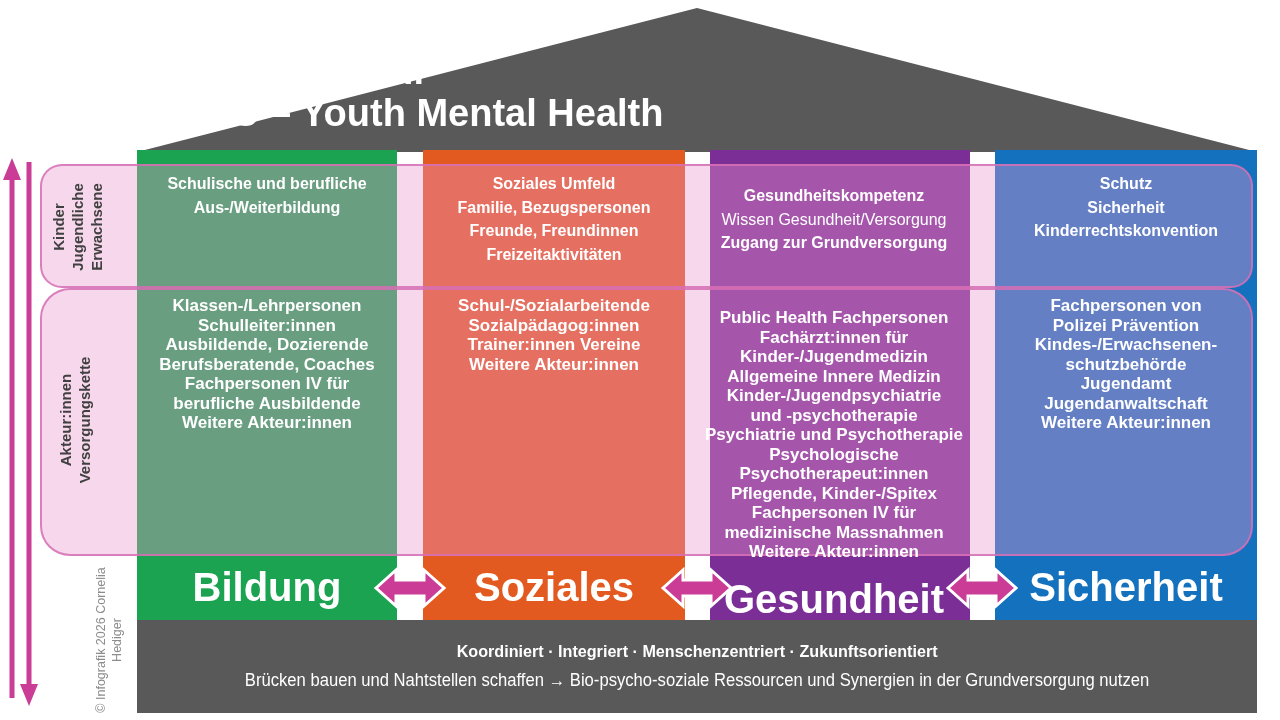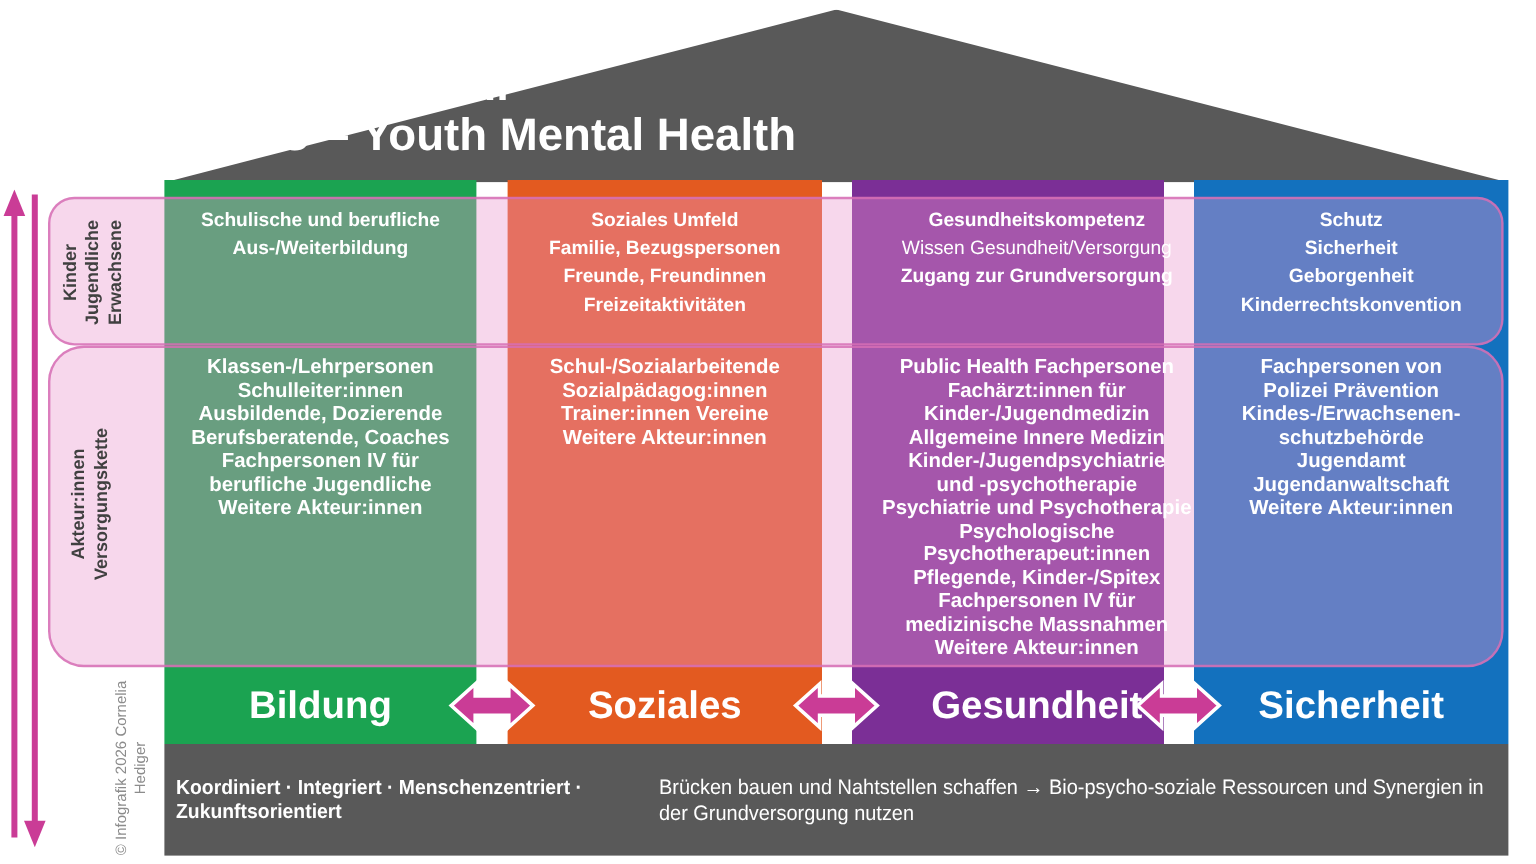--- a/index.html
+++ b/index.html
@@ -36,37 +36,37 @@
   .copyright{left:34px;top:620px;width:150px;height:40px;color:#8C8C8C;
              font-size:12.5px;line-height:16px;font-weight:400;}
 
   
   .ptext{position:absolute;z-index:3;text-align:center;color:#fff;}
   .top-lines{top:172px;font-weight:700;font-size:16px;line-height:23.5px;}
   .top-lines .regular{font-weight:400;}
   .actors{top:296px;font-weight:700;font-size:17px;line-height:19.5px;}
   .col0{left:133px;width:268px;}
   .col1{left:420px;width:268px;}
-  .col2{left:730px;width:268px;}
+  .col2{left:700px;width:268px;margin-top:12px;}
   .col3{left:992px;width:268px;}
 
   .pillar-label{position:absolute;top:556px;height:62px;z-index:3;display:flex;
                 align-items:center;justify-content:center;color:#fff;
-                font-weight:700;font-size:32px;}
+                font-weight:700;font-size:40px;}
 
   
   .gap-arrow{position:absolute;top:565px;width:76px;height:46px;z-index:4;}
   .ga1{left:372px;} .ga2{left:659px;} .ga3{left:944px;}
 
   
   .vline-svg{position:absolute;left:2px;top:158px;z-index:2;}
 
   
   .footer{position:absolute;left:137px;top:620px;width:1120px;height:93px;
-          background:var(--dark);z-index:1;display:flex;flex-direction:row;
+          background:var(--dark);z-index:1;display:flex;flex-direction:column;
           align-items:center;justify-content:center;gap:8px;color:#fff;}
   .footer .f1{font-weight:700;font-size:17px;transform:scaleX(0.95);}
   .footer .f2{font-weight:400;font-size:17.5px;transform:scaleX(0.95);}
 </style>
 </head>
 <body>
 
 <div class="canvas">
 
   <div class="roof"></div>
@@ -100,31 +100,30 @@
       <div>Freizeitaktivitäten</div>
     </div>
   <div class="ptext top-lines col2">
       <div>Gesundheitskompetenz</div>
       <div class="regular">Wissen Gesundheit/Versorgung</div>
       <div>Zugang zur Grundversorgung</div>
     </div>
   <div class="ptext top-lines col3">
       <div>Schutz</div>
       <div>Sicherheit</div>
-      <div>Geborgenheit</div>
       <div>Kinderrechtskonvention</div>
     </div>
 
   <div class="ptext actors col0">
       <div>Klassen-/Lehrpersonen</div>
       <div>Schulleiter:innen</div>
       <div>Ausbildende, Dozierende</div>
       <div>Berufsberatende, Coaches</div>
       <div>Fachpersonen IV für</div>
-      <div>berufliche Jugendliche</div>
+      <div>berufliche Ausbildende</div>
       <div>Weitere Akteur:innen</div>
     </div>
   <div class="ptext actors col1">
       <div>Schul-/Sozialarbeitende</div>
       <div>Sozialpädagog:innen</div>
       <div>Trainer:innen Vereine</div>
       <div>Weitere Akteur:innen</div>
     </div>
   <div class="ptext actors col2">
       <div>Public Health Fachpersonen</div>

